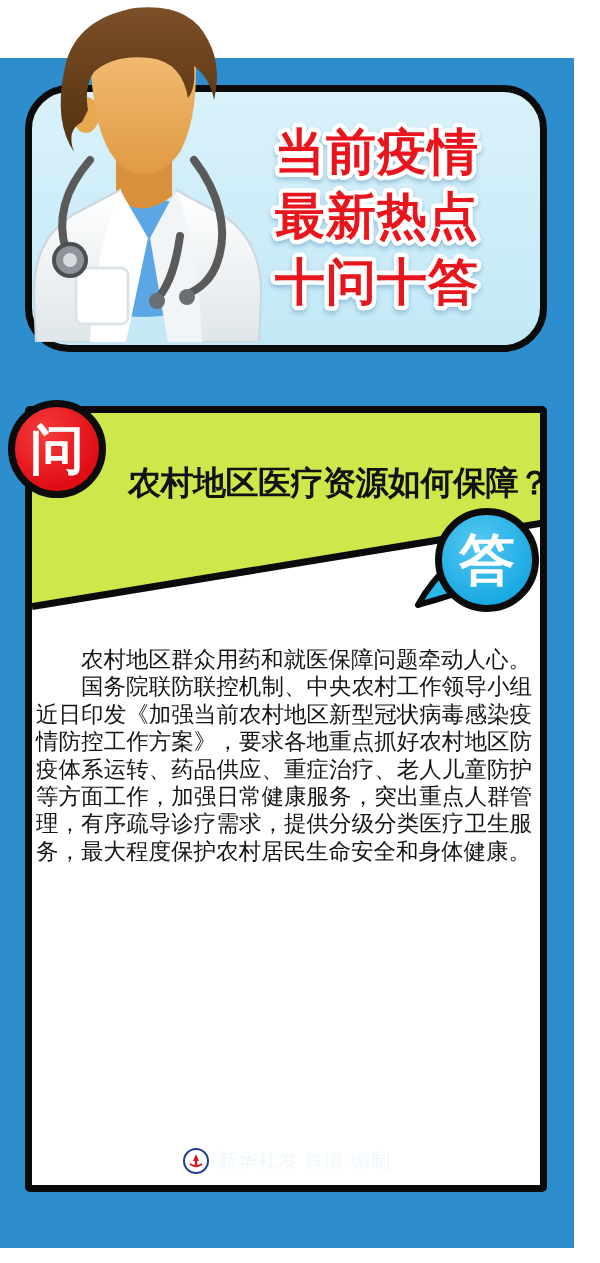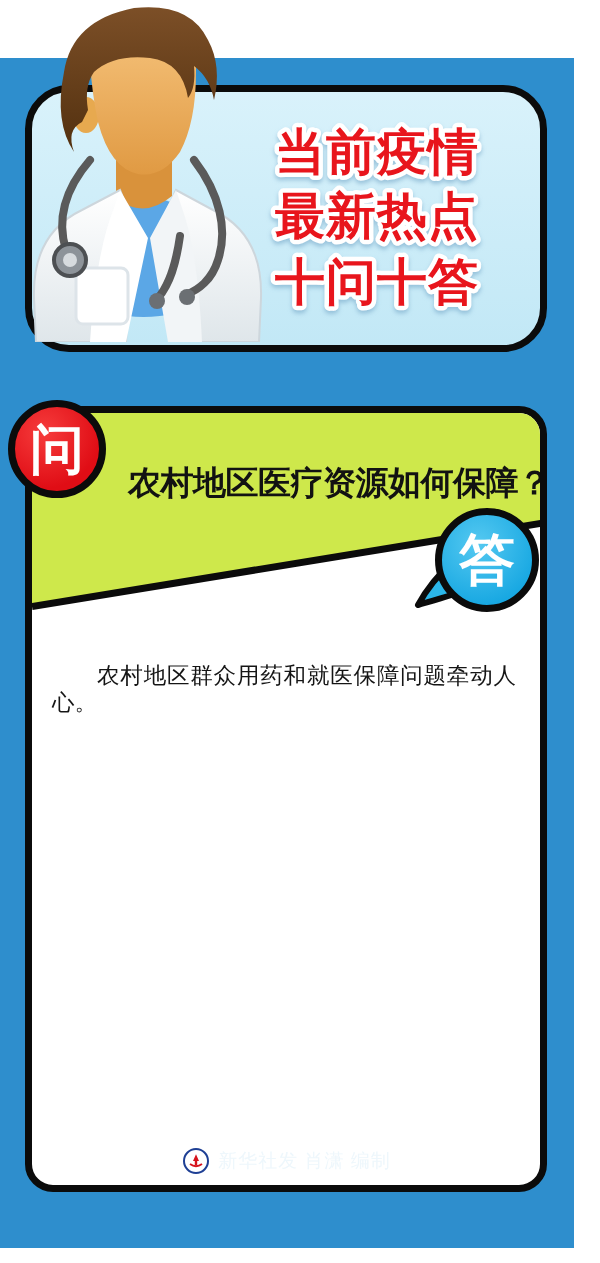--- a/index.html
+++ b/index.html
@@ -49,21 +49,21 @@
     paint-order:stroke;
     stroke-linejoin:round;
     text-anchor:middle;
   }
 
   
   .qa-box{
     position:absolute;left:25px;top:406px;width:508px;height:772px;
     background:#ffffff;
     border:7px solid #0b0b0b;
-    border-radius:28px;
+    border-radius:5px;
     overflow:hidden;
   }
   .green-area{
     position:absolute;left:0;top:0;right:0;height:200px;
     background:#cee84b;
     clip-path:polygon(0 0,100% 0,100% 111px,0 194px);
   }
   .slant-line{
     position:absolute;left:0;top:190px;width:516px;height:7px;
     background:#0b0b0b;
@@ -74,21 +74,21 @@
     position:absolute;left:96px;top:48px;
     font-size:33px;font-weight:900;letter-spacing:-0.5px;
     color:#121212;white-space:nowrap;
   }
   .article{
     position:absolute;left:4px;right:8px;top:233px;
     font-size:22.5px;line-height:27.4px;
     color:#151515;
     text-align:justify;
   }
-  .article p{margin:16px;text-indent:2em;}
+  .article p{margin:0;text-indent:2em;}
 
   
   .q-badge{
     position:absolute;left:8px;top:400px;width:84px;height:84px;
     background:radial-gradient(circle at 35% 30%,#f63c3c 0%,#e00d15 70%);
     border:7px solid #0b0b0b;border-radius:50%;
     z-index:6;
     display:flex;align-items:center;justify-content:center;
   }
   .q-badge span{color:#fff;font-size:54px;font-weight:700;line-height:1;}
@@ -176,20 +176,21 @@
     <circle cx="157" cy="295" r="8" fill="#6b6f73"></circle>
     <circle cx="127" cy="299" r="8" fill="#6b6f73"></circle>
   </svg>
 
   <div class="qa-box">
     <div class="green-area"></div>
     <div class="slant-line"></div>
     <div class="question-text">农村地区医疗资源如何保障？</div>
     <div class="article">
       <p>农村地区群众用药和就医保障问题牵动人心。</p>
+      <p>国务院联防联控机制、中央农村工作领导小组近日印发《加强当前农村地区新型冠状病毒感染疫情防控工作方案》，要求各地重点抓好农村地区防疫体系运转、药品供应、重症治疗、老人儿童防护等方面工作，加强日常健康服务，突出重点人群管理，有序疏导诊疗需求，提供分级分类医疗卫生服务，最大程度保护农村居民生命安全和身体健康。</p>
     </div>
   </div>
 
   <div class="q-badge">
     <span>问</span>
   </div>
 
   <div class="a-bubble-wrap">
     <svg class="a-tail" viewBox="0 0 70 72">
       <path d="M46,8 C31,22 16,40 8,55 C25,50 43,45 59,39 Z" fill="#2bb7ea" stroke="#0b0b0b" stroke-width="6" stroke-linejoin="round"></path>

